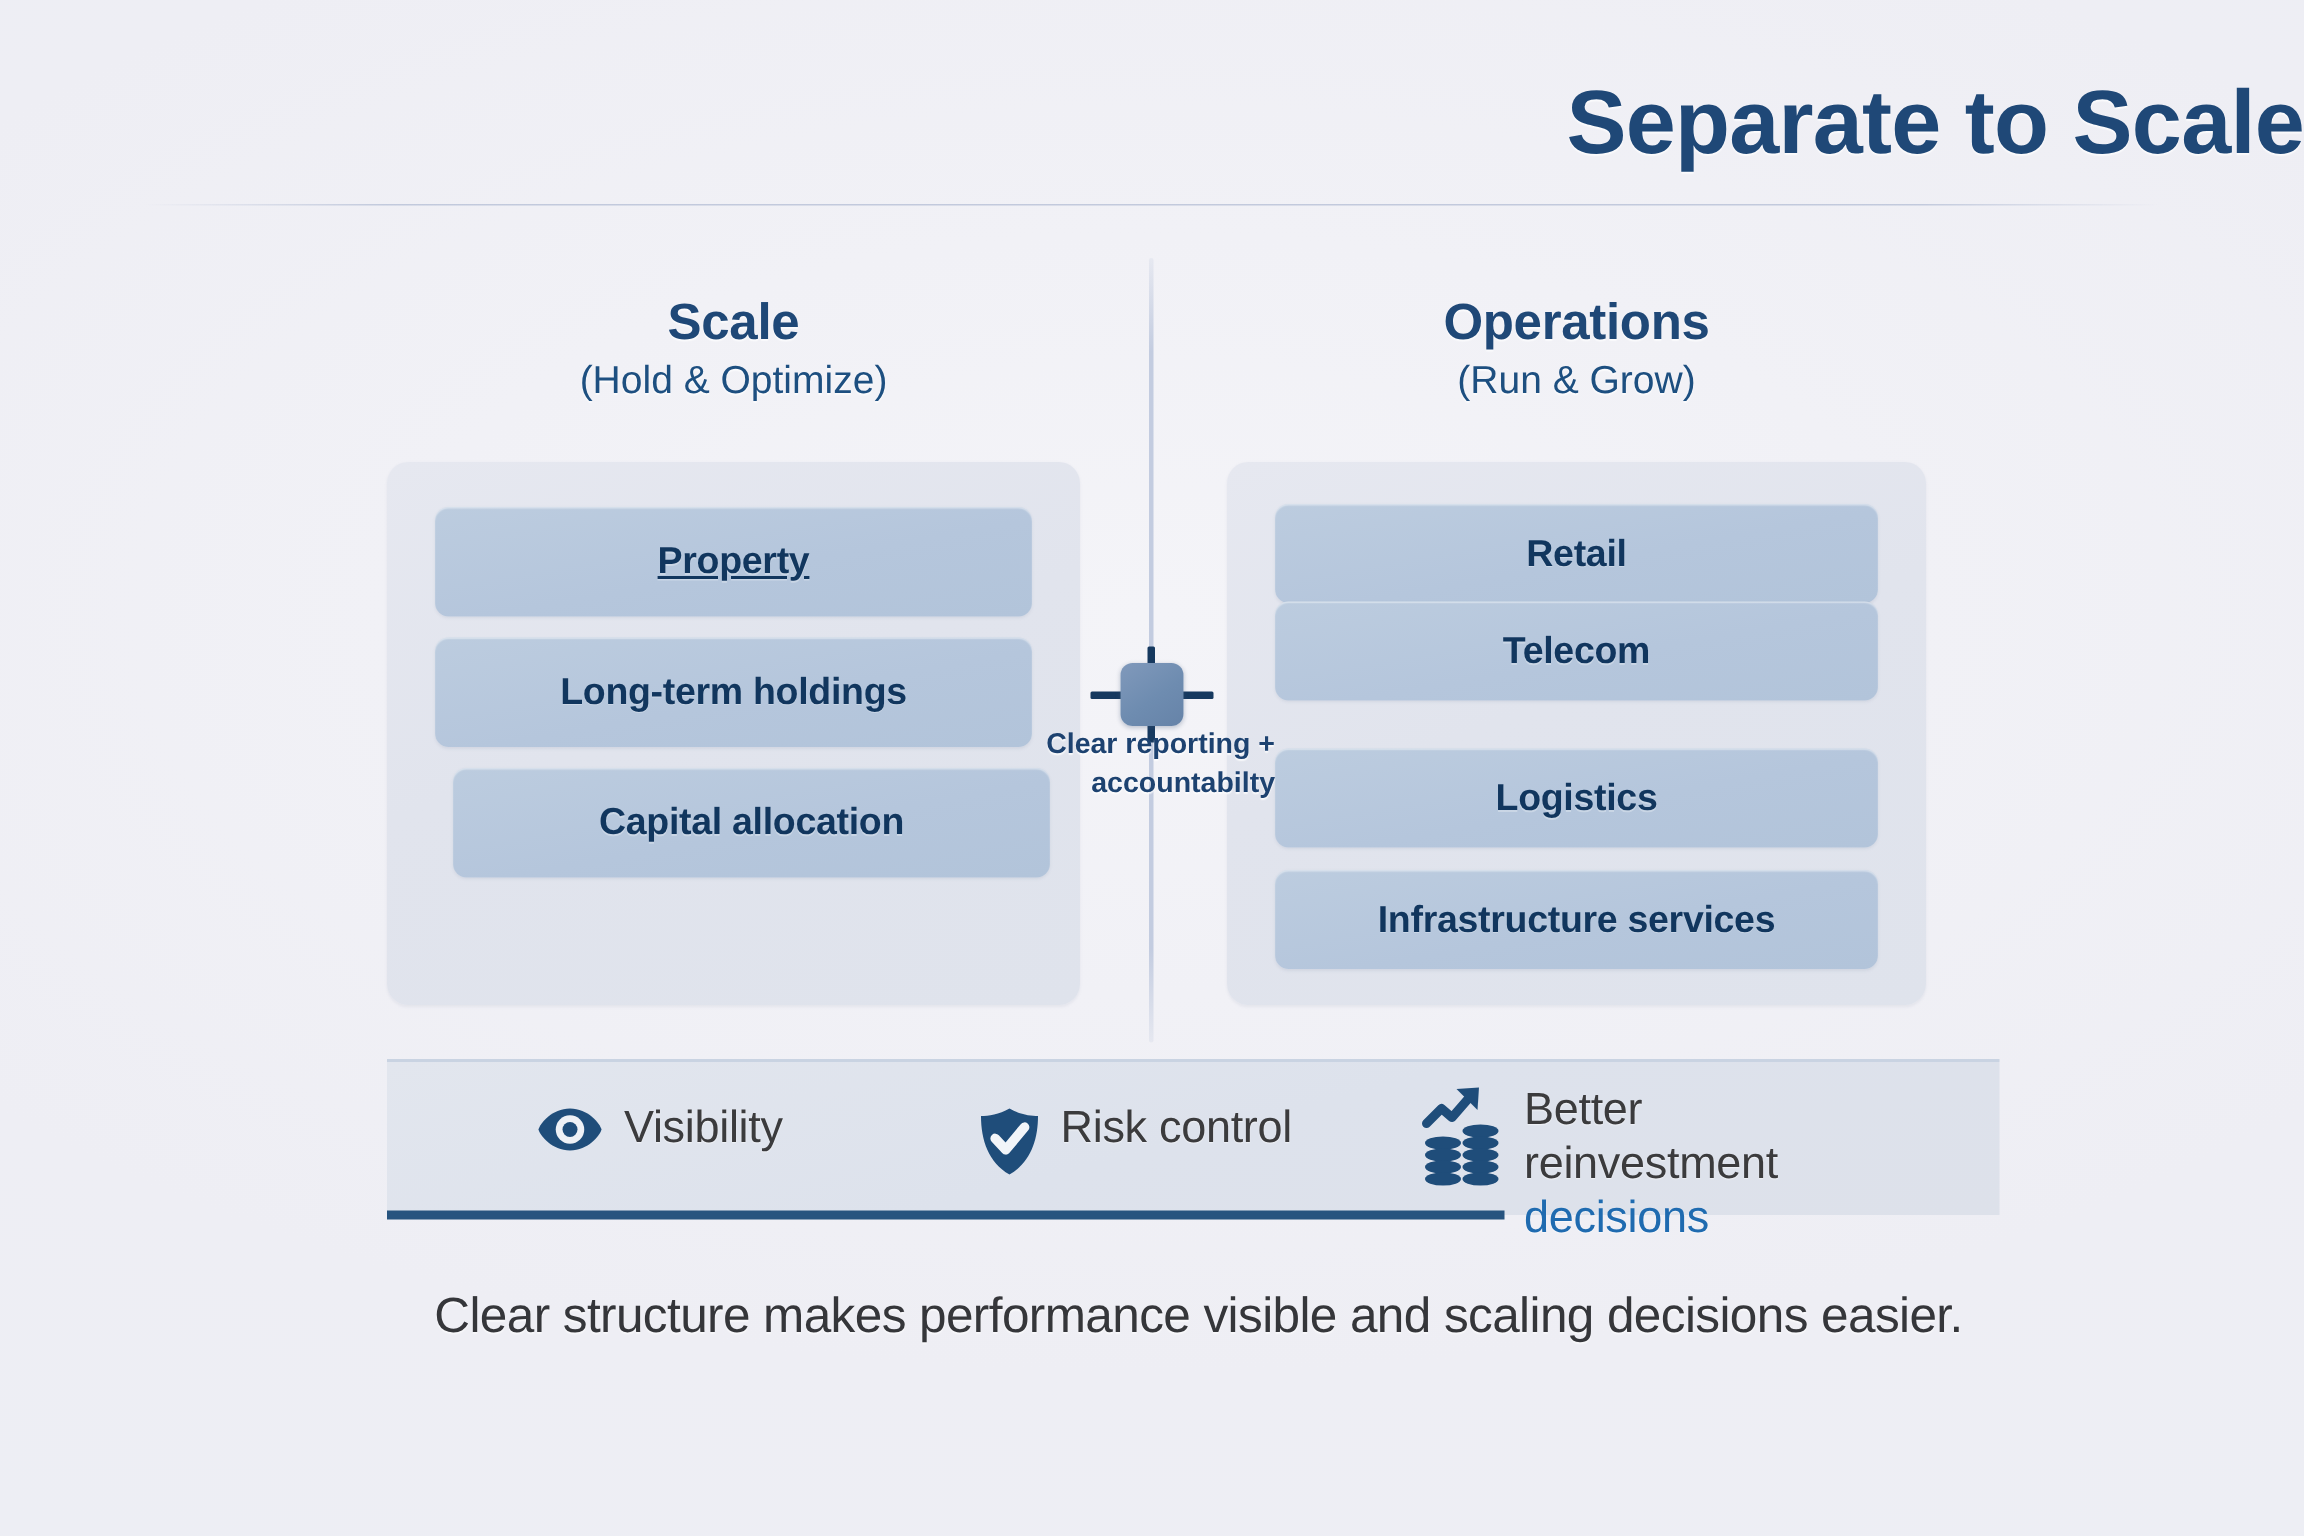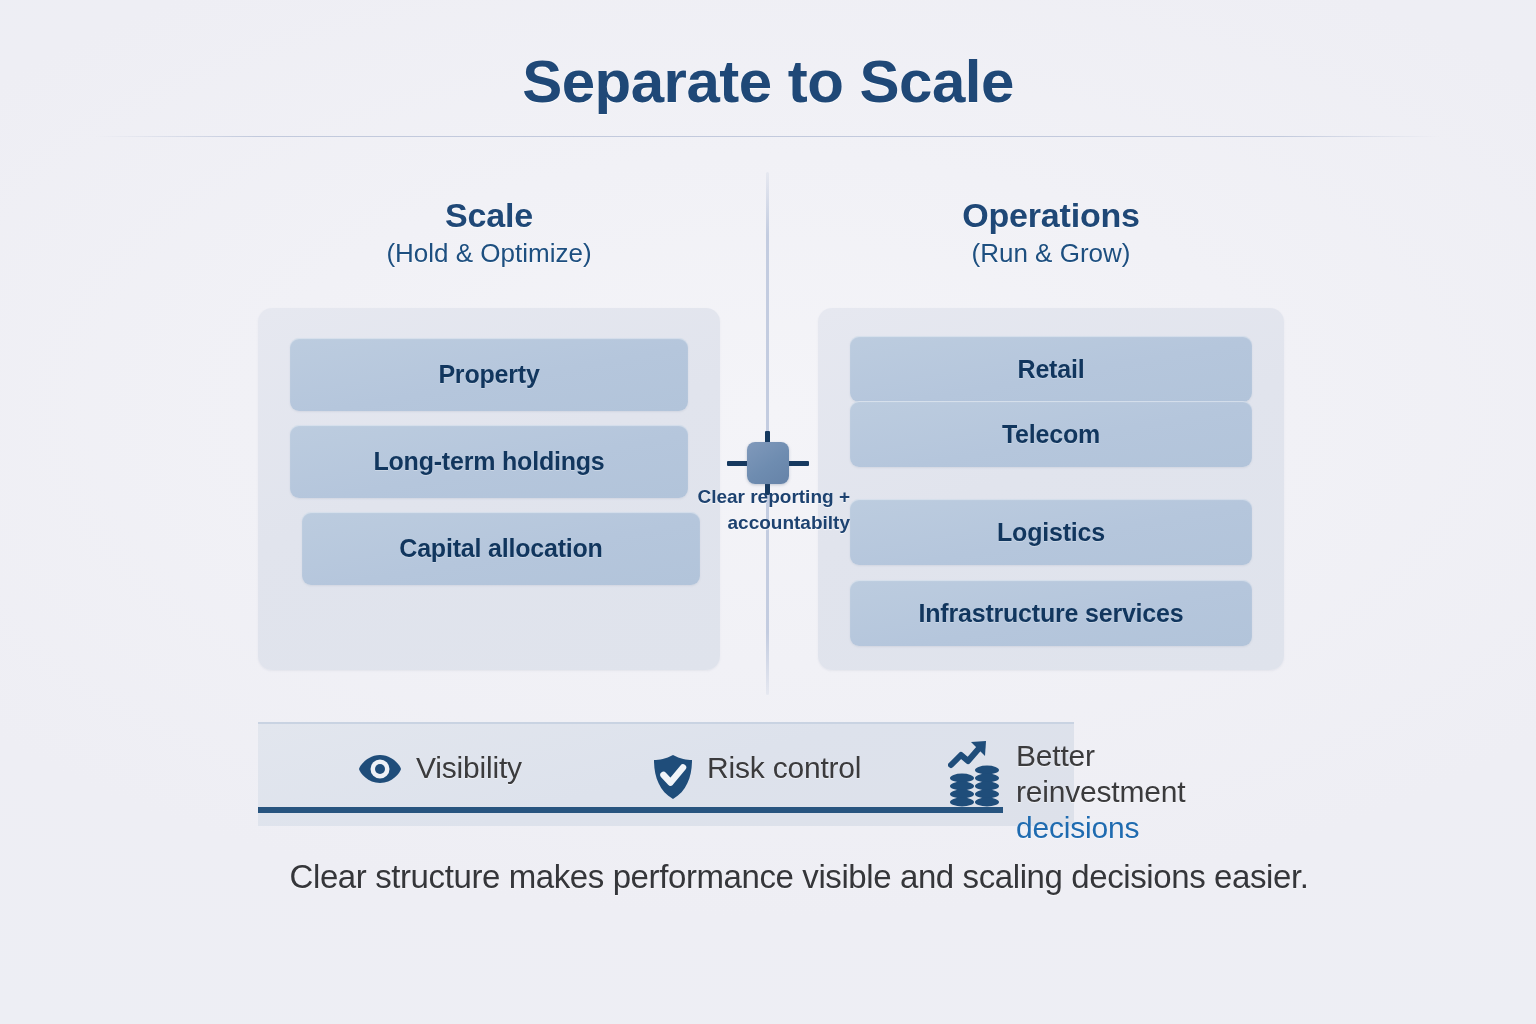--- a/index.html
+++ b/index.html
@@ -17,21 +17,21 @@
     font-family: "Liberation Sans", sans-serif;
     -webkit-font-smoothing: antialiased;
   }
 
   
   #title {
     position: absolute;
     left: 0;
     top: 47px;
     width: 1536px;
-    text-align: center;
+    text-align: right;
     font-size: 60px;
     font-weight: bold;
     letter-spacing: -0.5px;
     color: #1f4877;
     text-shadow: 0 1px 1px rgba(255,255,255,0.75);
   }
   #title-rule {
     position: absolute;
     left: 96px;
     top: 136px;
@@ -83,21 +83,21 @@
     letter-spacing: -0.2px;
     display: flex;
     align-items: center;
     justify-content: center;
     box-shadow: 0 1px 1px rgba(255,255,255,0.45) inset,
                 0 1px 2px rgba(110,125,155,0.13);
     text-shadow: 0 1px 0 rgba(255,255,255,0.28);
   }
   
   #panel-assets .pill { left: 32px; width: 398px; height: 73px; }
-  #a-pill-0 { top: 30px; }
+  #a-pill-0 { top: 30px; text-decoration: underline; }
   #a-pill-1 { top: 117px; }
   #a-pill-2 { top: 204px; margin-left: 12px; }
   
   #panel-ops .pill { left: 32px; width: 402px; height: 66px; }
   #o-pill-0 { top: 28px; }
   #o-pill-1 { top: 93px; }
   #o-pill-2 { top: 191px; }
   #o-pill-3 { top: 272px; }
 
   
@@ -149,26 +149,25 @@
     color: #1d4270;
     text-shadow: 0 1px 1px rgba(255,255,255,0.8);
     font-weight: bold;
   }
 
   
   #benefits-bar {
     position: absolute;
     left: 258px;
     top: 706px;
-    width: 816px;
+    width: 1075px;
     height: 104px;
     background: linear-gradient(165deg, #e2e6ee 0%, #dde2ec 50%, #dde1ea 100%);
     border-top: 2px solid #c9d3e2;
     box-sizing: border-box;
-    margin-top: 16px;
   }
   #benefits-rule {
     position: absolute;
     left: 258px;
     top: 807px;
     width: 745px;
     height: 6px;
     background: #27547f;
   }
   .benefit {

